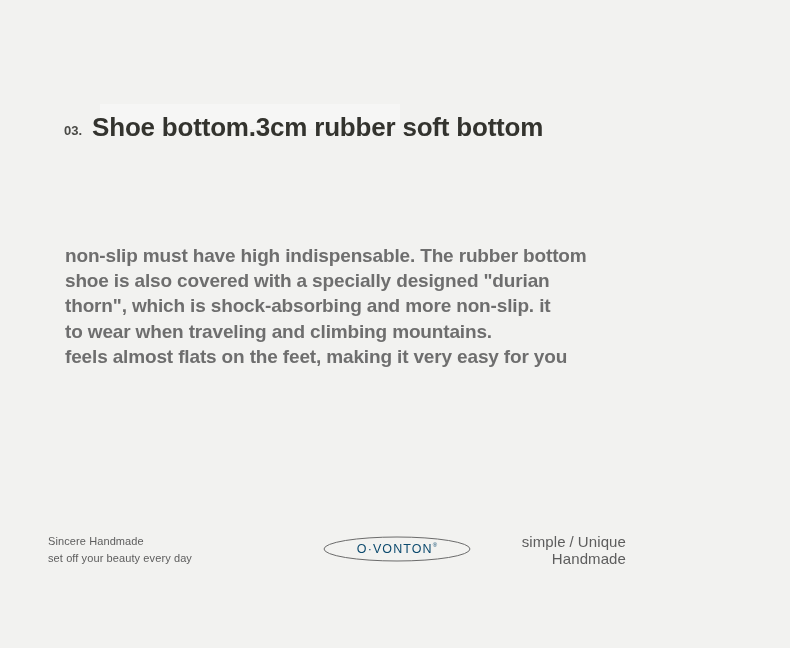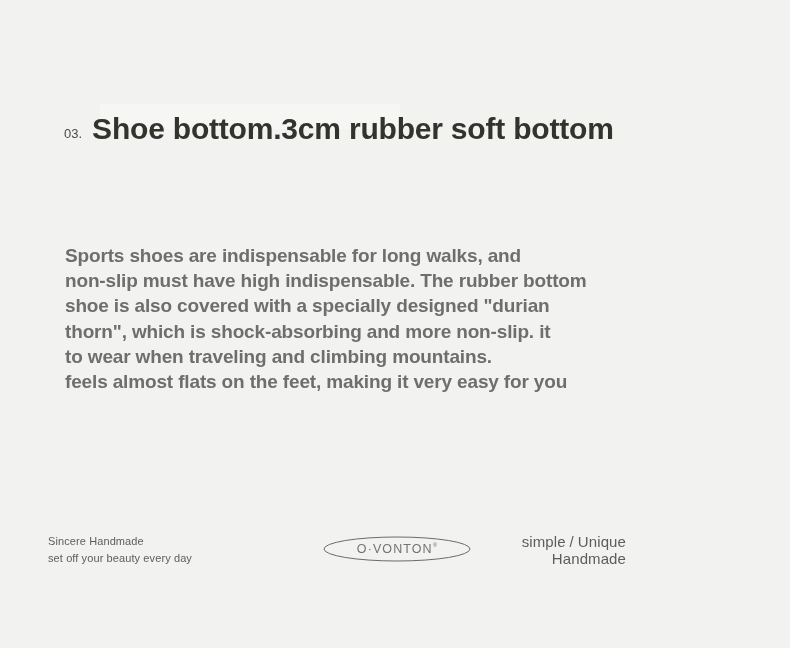--- a/index.html
+++ b/index.html
@@ -46,25 +46,25 @@
     z-index: 2;
   }
   .heading-num {
     font-size: 13px;
     color: #4a4a46;
     letter-spacing: 0px;
     line-height: 1;
     position: relative;
     top: -1px;
     margin-right: 10px;
-    font-weight: 400;
+    font-weight: 700;
     margin-top: 13px;
   }
   .heading-title {
-    font-size: 30px;
+    font-size: 26px;
     font-weight: 700;
     color: #33332e;
     letter-spacing: -0.2px;
     line-height: 1.12;
     white-space: nowrap;
   }
 
   
   .body-copy {
     position: absolute;
@@ -116,21 +116,21 @@
     position: absolute;
     left: 0;
     top: 0;
     width: 148px;
     height: 26px;
     display: flex;
     align-items: center;
     justify-content: center;
     font-size: 12.5px;
     letter-spacing: 1.1px;
-    color: #737373;
+    color: #0c4a6e;
     font-weight: 400;
   }
   .logo-reg {
     font-size: 6px;
     vertical-align: super;
     position: relative;
     top: -4px;
     left: 0px;
     letter-spacing: 0;
   }
@@ -154,21 +154,20 @@
 <div id="page">
 
   <div class="title-band"></div>
 
   <div class="heading-row">
     <span class="heading-num">03.</span>
     <span class="heading-title">Shoe bottom.3cm rubber soft bottom</span>
   </div>
 
   <div class="body-copy">
-    <span class="line">Sports shoes are indispensable for long walks, and</span>
     <span class="line">non-slip must have high indispensable. The rubber bottom</span>
     <span class="line">shoe is also covered with a specially designed "durian</span>
     <span class="line">thorn", which is shock-absorbing and more non-slip. it</span>
     <span class="line">to wear when traveling and climbing mountains.</span>
     <span class="line">feels almost flats on the feet, making it very easy for you</span>
   </div>
 
   <div class="footer">
 
     <div class="footer-left">

